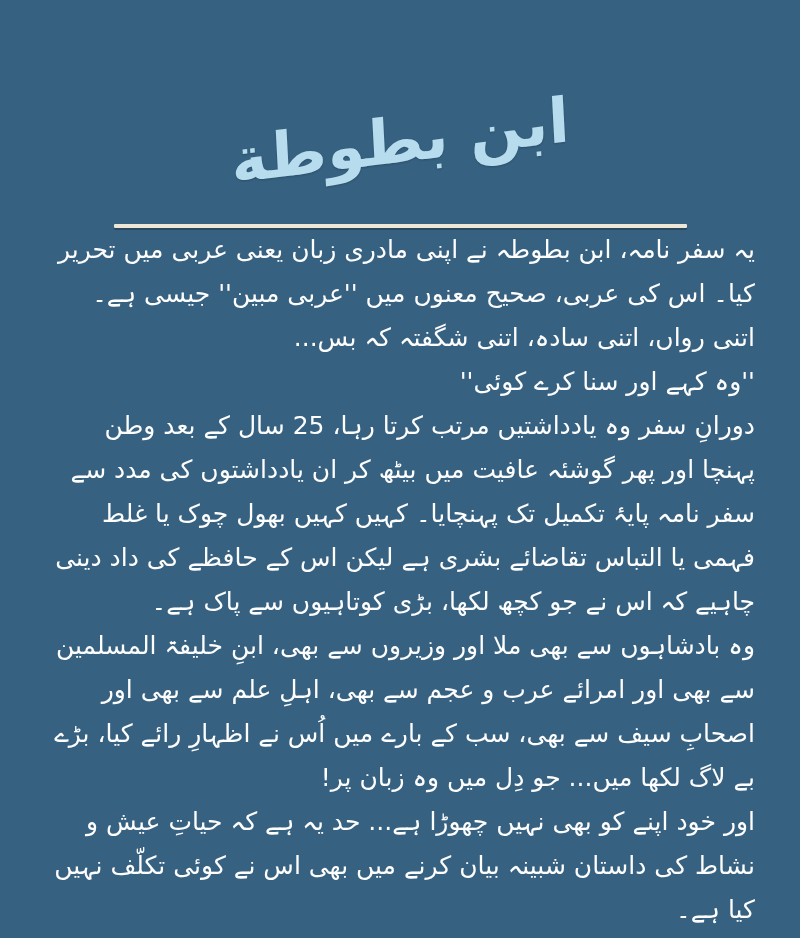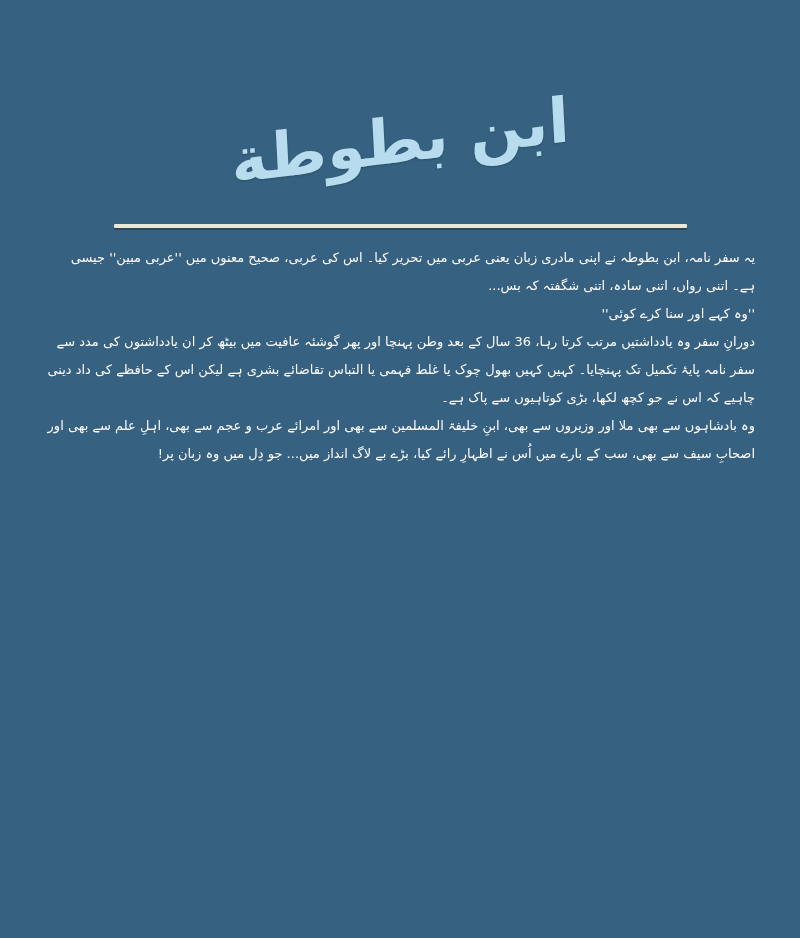--- a/index.html
+++ b/index.html
@@ -38,43 +38,43 @@
   
   .divider{
     margin-top:20px;
     width:573px;height:4px;
     background:var(--divider);
     box-shadow:0 2px 0 rgba(20,30,40,0.35);
     border-radius:1px;
   }
   
   .body-text{
-    margin-top:16px;
     width:100%;
     padding:0 45px;
     direction:rtl;
     text-align:right;
     color:var(--text);
-    font-size:13px;
-    line-height:28px;
+    font-size:25px;
+    line-height:44px;
   }
   .body-text p{margin:0;}
   .body-text p.centered{text-align:right;}
 </style>
 </head>
 <body>
 
 <div class="page">
 
   <div class="title-wrap">
     <div class="title">ابن بطوطة</div>
   </div>
 
   <div class="divider"></div>
 
   <div class="body-text">
     <p>یہ سفر نامہ، ابن بطوطہ نے اپنی مادری زبان یعنی عربی میں تحریر کیا۔ اس کی عربی، صحیح معنوں میں ''عربی مبین'' جیسی ہے۔ اتنی رواں، اتنی سادہ، اتنی شگفتہ کہ بس...</p>
     <p class="centered">''وہ کہے اور سنا کرے کوئی''</p>
-    <p>دورانِ سفر وہ یادداشتیں مرتب کرتا رہا، 36 سال کے بعد وطن پہنچا اور پھر گوشئہ عافیت میں بیٹھ کر ان یادداشتوں کی مدد سے سفر نامہ پایۂ تکمیل تک پہنچایا۔ کہیں کہیں بھول چوک یا غلط فہمی یا التباس تقاضائے بشری ہے لیکن اس کے حافظے کی داد دینی چاہیے کہ اس نے جو کچھ لکھا، بڑی کوتاہیوں سے پاک ہے۔</p>
-    <p>وہ بادشاہوں سے بھی ملا اور وزیروں سے بھی، ابنِ خلیفۃ المسلمین سے بھی اور امرائے عرب و عجم سے بھی، اہلِ علم سے بھی اور اصحابِ سیف سے بھی، سب کے بارے میں اُس نے اظہارِ رائے کیا، بڑے بے لاگ انداز میں... جو دِل میں وہ زبان پر!</p>
+    <p>دورانِ سفر وہ یادداشتیں مرتب کرتا رہا، 25 سال کے بعد وطن پہنچا اور پھر گوشئہ عافیت میں بیٹھ کر ان یادداشتوں کی مدد سے سفر نامہ پایۂ تکمیل تک پہنچایا۔ کہیں کہیں بھول چوک یا غلط فہمی یا التباس تقاضائے بشری ہے لیکن اس کے حافظے کی داد دینی چاہیے کہ اس نے جو کچھ لکھا، بڑی کوتاہیوں سے پاک ہے۔</p>
+    <p>وہ بادشاہوں سے بھی ملا اور وزیروں سے بھی، ابنِ خلیفۃ المسلمین سے بھی اور امرائے عرب و عجم سے بھی، اہلِ علم سے بھی اور اصحابِ سیف سے بھی، سب کے بارے میں اُس نے اظہارِ رائے کیا، بڑے بے لاگ لکھا میں... جو دِل میں وہ زبان پر!</p>
+    <p>اور خود اپنے کو بھی نہیں چھوڑا ہے... حد یہ ہے کہ حیاتِ عیش و نشاط کی داستان شبینہ بیان کرنے میں بھی اس نے کوئی تکلّف نہیں کیا ہے۔</p>
   </div>
 
 </div>
 
 </body></html>

